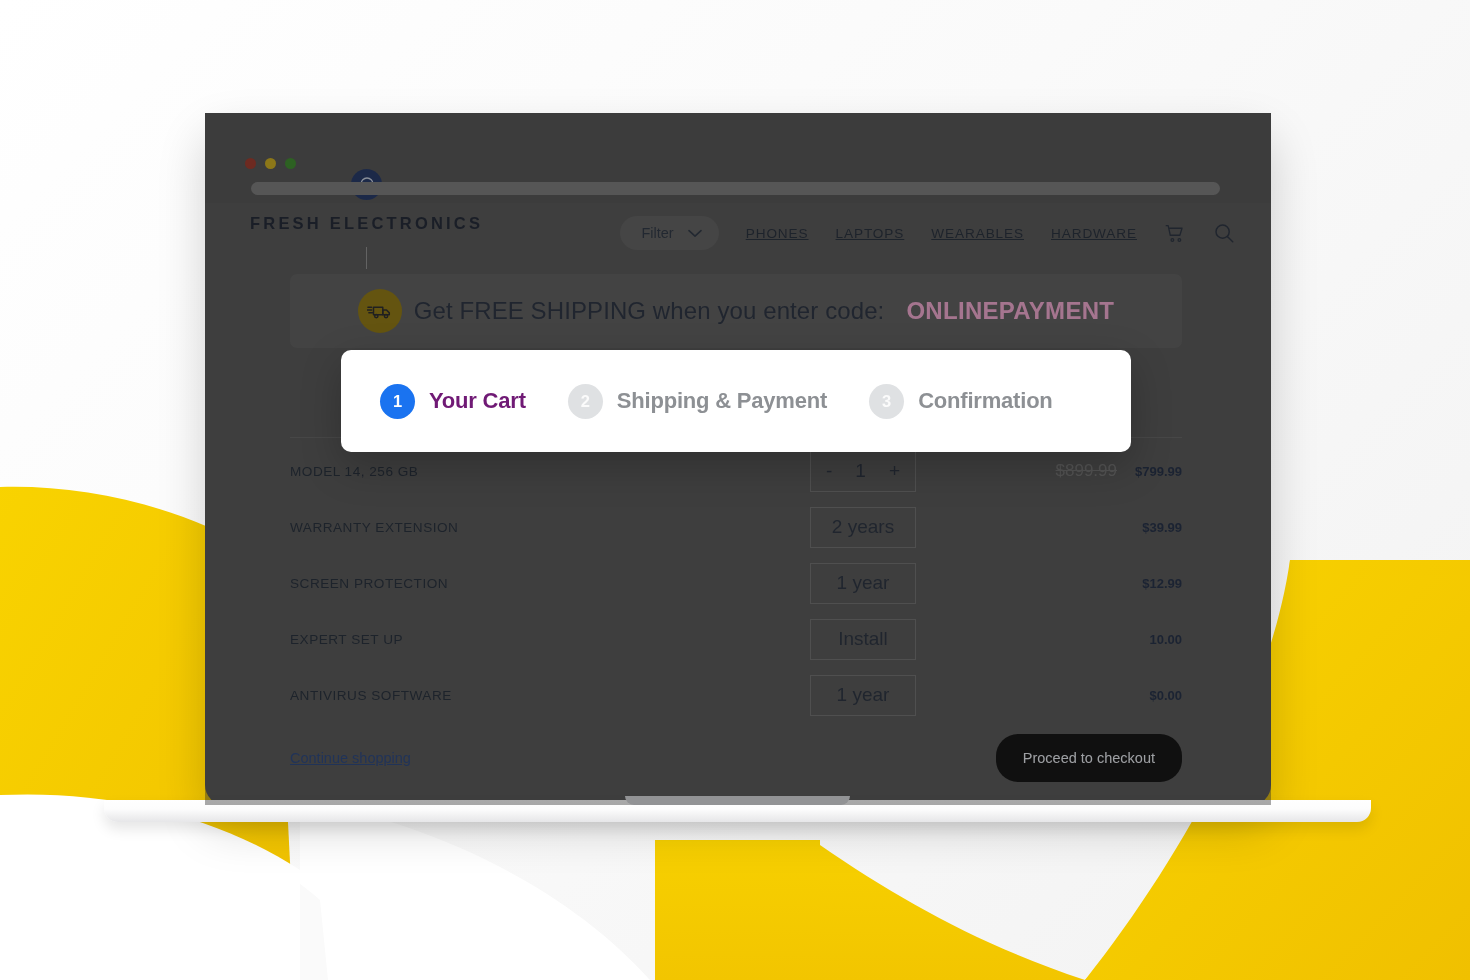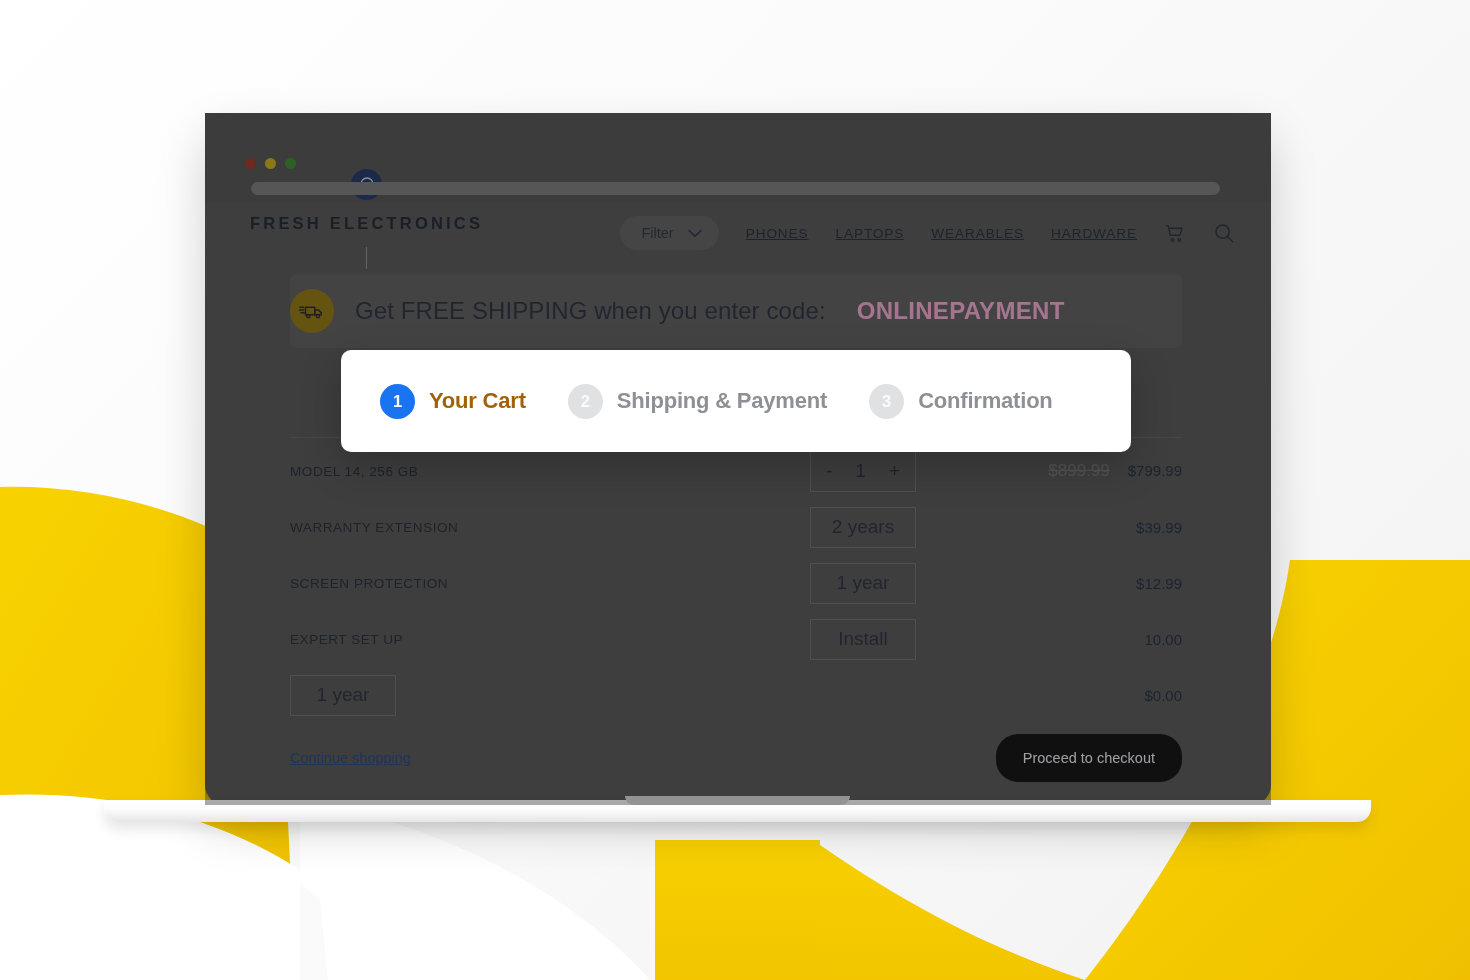--- a/index.html
+++ b/index.html
@@ -134,22 +134,22 @@
 
   
   #promo-banner {
     position: absolute;
     left: 85px; top: 161px;
     width: 892px; height: 74px;
     background: #565656;
     border-radius: 7px;
     display: flex;
     align-items: center;
-    justify-content: flex-start;
-    gap: 21px;
+    justify-content: center;
+    gap: 12px;
   }
   .truck-circle {
     width: 44px; height: 44px;
     border-radius: 50%;
     background: #8c7200;
     display: flex; align-items: center; justify-content: center;
   }
   #promo-text {
     font-size: 24px;
     color: #1b2434;
@@ -213,22 +213,22 @@
     display: flex;
     align-items: baseline;
     gap: 18px;
   }
   .price-old {
     font-size: 17px;
     color: #717171;
     text-decoration: line-through;
   }
   .price-new {
-    font-size: 15px;
-    font-weight: 400;
+    font-size: 13px;
+    font-weight: 700;
     color: #13203a;
   }
 
   
   #cart-actions {
     position: absolute;
     left: 85px; top: 620px;
     width: 892px; height: 50px;
     display: flex;
     align-items: center;
@@ -280,21 +280,21 @@
   .step-num {
     width: 35px; height: 35px;
     border-radius: 50%;
     display: flex; align-items: center; justify-content: center;
     font-size: 16.5px;
     font-weight: 700;
   }
   .step.active .step-num { background: #1a73f0; color: #ffffff; }
   .step.idle   .step-num { background: #dfe1e3; color: #fbfbfb; }
   .step-label { font-size: 22px; font-weight: 700; letter-spacing: -0.2px; }
-  .step.active .step-label { color: #a16207; }
+  .step.active .step-label { color: #701a75; }
   .step.idle   .step-label { color: #8d9094; }
 </style>
 </head>
 <body>
 
 <div id="bg-layer">
   <svg id="bg-svg" viewBox="0 0 1470 980" preserveAspectRatio="none">
     <defs>
       <linearGradient id="yg1" x1="0" y1="0" x2="1" y2="1">
         <stop offset="0%" stop-color="#f9d400"></stop>
@@ -439,20 +439,21 @@
 
     <div class="cart-row">
       <span class="cart-row-name">EXPERT SET UP</span>
       <div class="cart-row-ctl">Install</div>
       <div class="cart-row-price">
         <span class="price-new">10.00</span>
       </div>
     </div>
 
     <div class="cart-row">
+      <span class="cart-row-name">ANTIVIRUS SOFTWARE</span>
       <div class="cart-row-ctl">1 year</div>
       <div class="cart-row-price">
         <span class="price-new">$0.00</span>
       </div>
     </div>
   </div>
 
   <div id="cart-actions">
     <a id="continue-link" href="#">Continue shopping</a>
     <button id="checkout-btn">Proceed to checkout</button>

